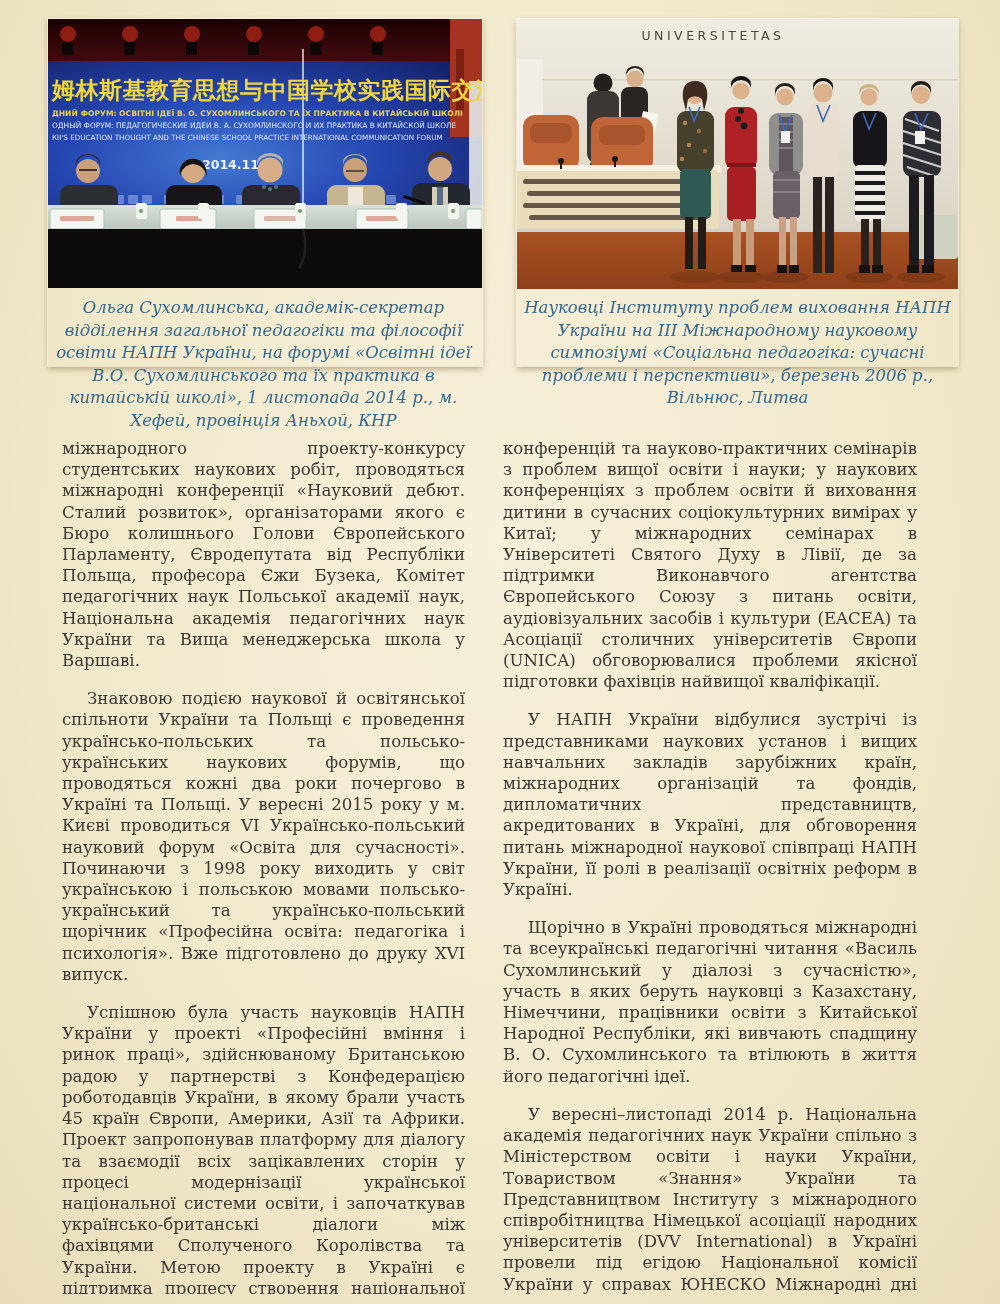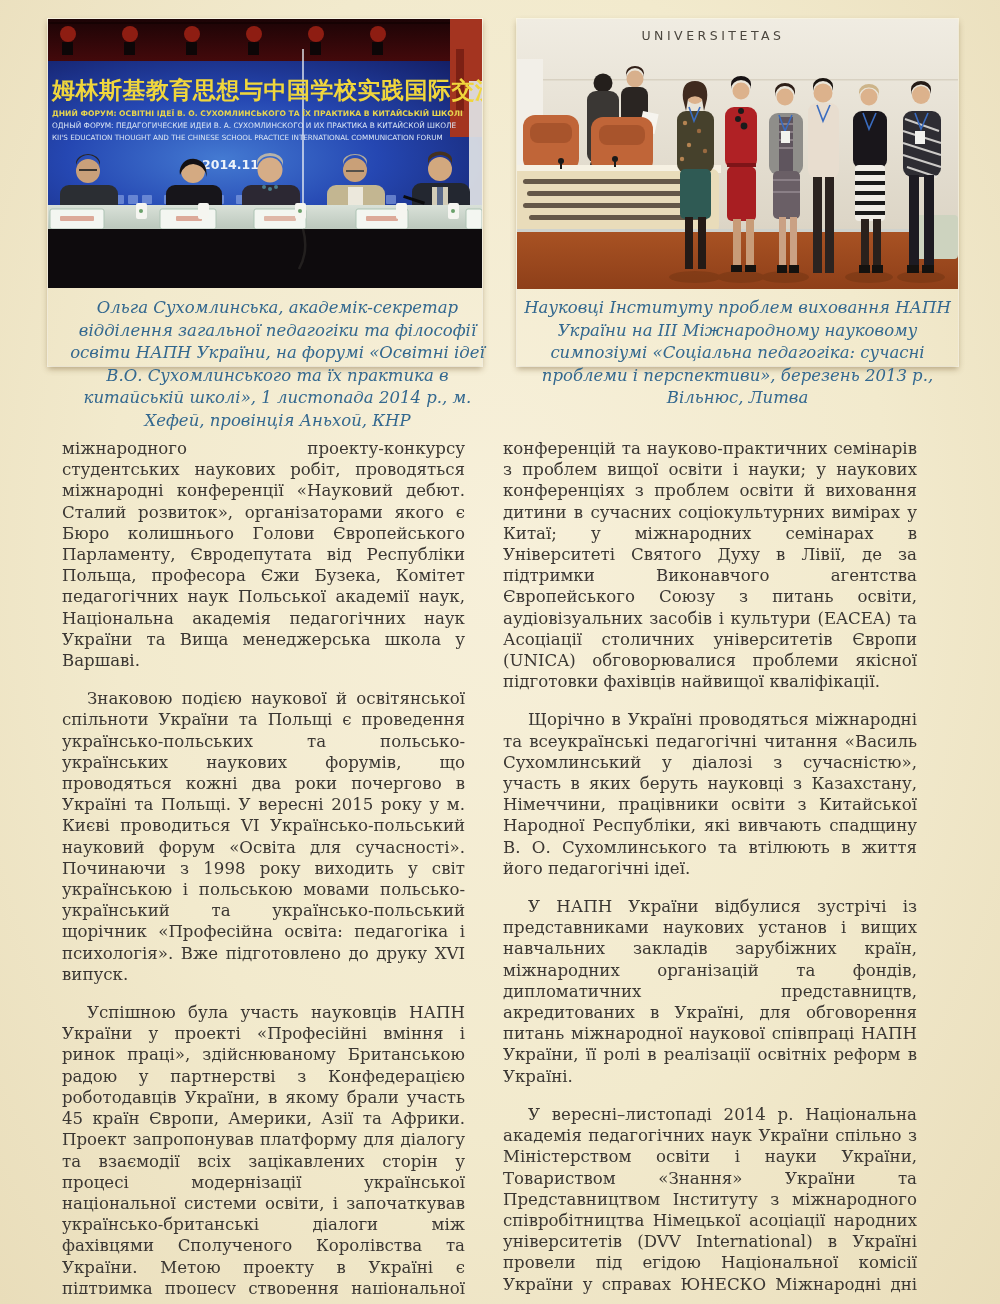--- a/index.html
+++ b/index.html
@@ -7,21 +7,21 @@
     width:1000px;height:1304px;position:relative;overflow:hidden;
     background:radial-gradient(ellipse at 50% 42%, #f7f0da 0%, #f2eacd 55%, #e9ddba 100%);
     font-family:"DejaVu Serif","Liberation Serif",serif;
   }
   .photo{position:absolute;top:19px;height:347px;box-shadow:0 3px 6px rgba(110,85,40,.45);
          outline:1px solid rgba(255,253,242,.65);}
   #photo-left{left:48px;width:434px;}
   #photo-right{left:517px;width:441px;}
   .caption{position:absolute;top:297px;text-align:center;
            font-style:italic;font-size:16.5px;line-height:22.6px;color:#33688f;}
-  #caption-left{left:56px;width:443px;}
+  #caption-left{left:42px;width:443px;}
   #caption-right{left:514px;width:447px;}
   .col{position:absolute;top:421px;height:873px;overflow:hidden;
        font-size:16.6px;line-height:21.2px;color:#3b3733;text-align:justify;}
   #col-left{left:45px;width:437px;}
   #col-right{left:486px;width:448px;}
   .col p{margin:17px;}
   .col p.ind{text-indent:25px;}
   svg text{font-family:"DejaVu Sans","Liberation Sans",sans-serif;}
 </style>
 </head>
@@ -292,26 +292,26 @@
         <rect x="405" y="246" width="12" height="8" fill="#15120f"></rect>
     <circle cx="404" cy="76" r="9" fill="#dcb28c"></circle>
     <path d="M394 76 a10 10 0 0 1 20 -1 l0 -5 a10 8 0 0 0 -20 0 z" fill="#241a16"></path>
     <path d="M398 94 l6 16 l7 -16" stroke="#3a6cc0" stroke-width="1.6" fill="none"></path>
     <rect x="398" y="112" width="10" height="13" fill="#f2f2ee"></rect>
   </g>
 </svg>
 </div>
 
 <div class="caption" id="caption-left">Ольга Сухомлинська, академік-секретар відділення загальної педагогіки та філософії освіти НАПН України, на форумі «Освітні ідеї В.О. Сухомлинського та їх практика в китайській школі», 1 листопада 2014 р., м. Хефей, провінція Аньхой, КНР</div>
-<div class="caption" id="caption-right">Науковці Інституту проблем виховання НАПН України на ІІІ Міжнародному науковому симпозіумі «Соціальна педагогіка: сучасні проблеми і перспективи», березень 2013 р., Вільнюс, Литва</div>
+<div class="caption" id="caption-right">Науковці Інституту проблем виховання НАПН України на ІІІ Міжнародному науковому симпозіумі «Соціальна педагогіка: сучасні проблеми і перспективи», березень 2006 р., Вільнюс, Литва</div>
 
 <div class="col" id="col-left">
   <p>міжнародного проекту-конкурсу студентських наукових робіт, проводяться міжнародні конференції «Науковий дебют. Сталий розвиток», організаторами якого є Бюро колишнього Голови Європейського Парламенту, Євродепутата від Республіки Польща, професора Єжи Бузека, Комітет педагогічних наук Польської академії наук, Національна академія педагогічних наук України та Вища менеджерська школа у Варшаві.</p>
   <p class="ind">Знаковою подією наукової й освітянської спільноти України та Польщі є проведення українсько-польських та польсько-українських наукових форумів, що проводяться кожні два роки почергово в Україні та Польщі. У вересні 2015 року у м. Києві проводиться VI Українсько-польський науковий форум «Освіта для сучасності». Починаючи з 1998 року виходить у світ українською і польською мовами польсько-український та українсько-польський щорічник «Професійна освіта: педагогіка і психологія». Вже підготовлено до друку XVI випуск.</p>
   <p class="ind">Успішною була участь науковців НАПН України у проекті «Професійні вміння і ринок праці», здійснюваному Британською радою у партнерстві з Конфедерацією роботодавців України, в якому брали участь 45 країн Європи, Америки, Азії та Африки. Проект запропонував платформу для діалогу та взаємодії всіх зацікавлених сторін у процесі модернізації української національної системи освіти, і започаткував українсько-британські діалоги між фахівцями Сполученого Королівства та України. Метою проекту в Україні є підтримка процесу створення національної системи кваліфікацій, що відповідала б сучасним вимогам розвитку особистості, особливостям розвитку національної економіки, процесам європейської інтеграції та глобалізації.</p>
   <p class="ind">Науковці НАПН України беруть активну участь у роботі міжнародних науково-практичних конференцій, що проводяться вітчизняними й закордонними ВНЗ-партнерами у Словаччині та Угорщині згідно з Планом проведення науково-методичних</p>
 </div>
 <div class="col" id="col-right">
   <p>конференцій та науково-практичних семінарів з проблем вищої освіти і науки; у наукових конференціях з проблем освіти й виховання дитини в сучасних соціокультурних вимірах у Китаї; у міжнародних семінарах в Університеті Святого Духу в Лівії, де за підтримки Виконавчого агентства Європейського Союзу з питань освіти, аудіовізуальних засобів і культури (EACEA) та Асоціації столичних університетів Європи (UNICA) обговорювалися проблеми якісної підготовки фахівців найвищої кваліфікації.</p>
+  <p class="ind">У НАПН України відбулися зустрічі із представниками наукових установ і вищих навчальних закладів зарубіжних країн, міжнародних організацій та фондів, дипломатичних представництв, акредитованих в Україні, для обговорення питань міжнародної наукової співпраці НАПН України, її ролі в реалізації освітніх реформ в Україні.</p>
   <p class="ind">Щорічно в Україні проводяться міжнародні та всеукраїнські педагогічні читання «Василь Сухомлинський у діалозі з сучасністю», участь в яких беруть науковці з Казахстану, Німеччини, працівники освіти з Китайської Народної Республіки, які вивчають спадщину В. О. Сухомлинського та втілюють в життя його педагогічні ідеї.</p>
-  <p class="ind">У НАПН України відбулися зустрічі із представниками наукових установ і вищих навчальних закладів зарубіжних країн, міжнародних організацій та фондів, дипломатичних представництв, акредитованих в Україні, для обговорення питань міжнародної наукової співпраці НАПН України, її ролі в реалізації освітніх реформ в Україні.</p>
   <p class="ind">У вересні–листопаді 2014 р. Національна академія педагогічних наук України спільно з Міністерством освіти і науки України, Товариством «Знання» України та Представництвом Інституту з міжнародного співробітництва Німецької асоціації народних університетів (DVV International) в Україні провели під егідою Національної комісії України у справах ЮНЕСКО Міжнародні дні освіти дорослих в Україні із залученням організацій та установ при Міністерстві освіти і науки України, наукових установ Національної академії педагогічних наук України, департаментів та управлінь освіти і науки обласних державних адміністрацій та Департаменту освіти і науки, молоді та спорту виконавчого органу Київської міської ради (Київської міської державної адміністрації), громадських</p>
 </div>
 
 </body></html>

